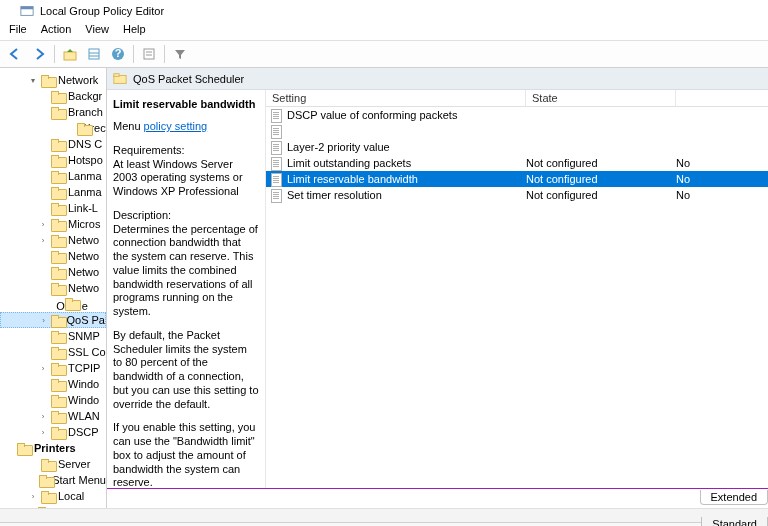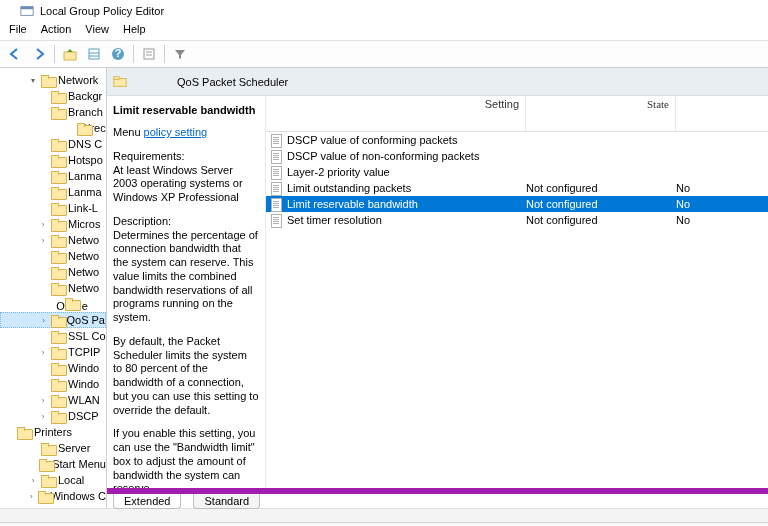--- a/index.html
+++ b/index.html
@@ -13,43 +13,43 @@
 .tsep { width: 1px; height: 18px; background: #d0d0d0; margin: 0 2px; }
 .body { display: flex; height: calc(100% - 22px - 18px - 28px - 18px); }
 .tree { width: 107px; overflow: hidden; border-right: 1px solid #d0d0d0; padding-top: 4px; }
 .tree-row { display: flex; align-items: center; height: 16px; white-space: nowrap; padding-left: 4px; cursor: default; }
 .tree-row.sel { background: #cde8ff; border: 1px dotted #7ab7e8; }
 .twist { width: 10px; height: 10px; display: flex; align-items: center; justify-content: center; color: #6a6a6a; font-size: 8px; }
 .folder { width: 14px; height: 11px; margin: 0 3px; position: relative; }
 .folder::before { content:""; position:absolute; left:0; top:2px; width:14px; height:9px; background:#ffe9a6; border:1px solid #d6b24a; border-radius:1px; }
 .folder::after { content:""; position:absolute; left:0; top:0; width:6px; height:3px; background:#ffe9a6; border:1px solid #d6b24a; border-bottom:none; border-radius:1px 1px 0 0; }
 .content { flex: 1; display: flex; flex-direction: column; }
-.content-title { height: 28px; background: #e9eef2; display: flex; align-items: center; padding: 0 6px; border-bottom: 1px solid #d7dde2; gap: 44px; }
+.content-title { height: 22px; background: #e9eef2; display: flex; align-items: center; padding: 0 6px; border-bottom: 1px solid #d7dde2; }
 .content-title .ct-icon { width:14px; height:14px; margin-right:6px; }
 .content-body { flex: 1; display: flex; overflow: hidden; }
 .desc-pane { width: 158px; padding: 8px 6px 6px 6px; overflow: hidden; }
 .desc-pane h4 { font-weight: bold; font-size: 11px; margin-bottom: 10px; }
 .desc-pane p { margin-bottom: 10px; line-height: 1.25; }
 .desc-pane a { color: #0066cc; text-decoration: underline; }
 .list-pane { flex: 1; display: flex; flex-direction: column; border-left: 1px solid #e8e8e8; }
-.list-head { display: flex; height: 36px; border-bottom: 1px solid #e0e0e0; background: #fff; text-align: right; }
+.list-head { display: flex; height: 17px; border-bottom: 1px solid #e0e0e0; background: #fff; }
 .list-head div { padding: 2px 6px; border-right: 1px solid #e8e8e8; color: #333; }
 .col-setting { flex: 0 0 260px; }
-.col-state { flex: 0 0 150px; font-family: Liberation Serif, serif; }
+.col-state { flex: 0 0 150px; }
 .col-comment { flex: 1; }
 .list-rows { flex:1; overflow:auto; }
 .lrow { display: flex; height: 16px; align-items: center; }
 .lrow.sel { background: #0078d7; color: #fff; }
 .lrow .c1 { flex: 0 0 260px; padding-left: 4px; display: flex; align-items: flex-start; }
 .lrow .c2 { flex: 0 0 150px; }
 .lrow .c3 { flex: 1; }
 .set-icon { width:13px; height:13px; margin-right:4px; position:relative; }
 .set-icon::before { content:""; position:absolute; left:1px; top:0; width:9px; height:12px; background:#fff; border:1px solid #b0b0b0; }
 .set-icon::after { content:""; position:absolute; left:3px; top:3px; width:6px; height:1px; background:#b0b0b0; box-shadow:0 2px 0 #b0b0b0,0 4px 0 #b0b0b0,0 6px 0 #b0b0b0; }
-.tabs { height: 20px; display:flex; align-items:flex-end; padding-left:6px; gap:12px; border-top:6px solid #a21caf; }
+.tabs { height: 20px; display:flex; align-items:flex-end; padding-left:6px; gap:12px; border-top:1px solid #a21caf;flex-direction:column; }
 .tab { padding: 1px 10px; border:1px solid #c0c0c0; border-top:none; background:#fff; position:relative; bottom:-1px; border-radius:0 0 4px 4px; }
 .tab.inactive { background:#f4f4f4; }
 .statusbar { height: 18px; border-top:1px solid #d0d0d0; display:flex; align-items:center; padding:0 6px; color:#333; background:#f8f8f8; }
 .hscroll { height: 14px; border-top:1px solid #e0e0e0; background:#f4f4f4; }
 </style>
 </head>
 <body>
 
 <div class="titlebar">
   <span class="app-icon">
@@ -193,20 +193,25 @@
         <span>Offline</span>
       </div>
       <div class="tree-row sel" style="padding-left: 38px;">
         <span class="twist">›</span>
         <span class="folder"></span>
         <span>QoS Pa</span>
       </div>
       <div class="tree-row" style="padding-left: 38px;">
         <span class="twist"></span>
         <span class="folder"></span>
+        <span>SNMP</span>
+      </div>
+      <div class="tree-row" style="padding-left: 38px;">
+        <span class="twist"></span>
+        <span class="folder"></span>
         <span>SSL Co</span>
       </div>
       <div class="tree-row" style="padding-left: 38px;">
         <span class="twist">›</span>
         <span class="folder"></span>
         <span>TCPIP</span>
       </div>
       <div class="tree-row" style="padding-left: 38px;">
         <span class="twist"></span>
         <span class="folder"></span>
@@ -220,21 +225,21 @@
       <div class="tree-row" style="padding-left: 38px;">
         <span class="twist">›</span>
         <span class="folder"></span>
         <span>WLAN</span>
       </div>
       <div class="tree-row" style="padding-left: 38px;">
         <span class="twist">›</span>
         <span class="folder"></span>
         <span>DSCP</span>
       </div>
-      <div class="tree-row" style="">
+      <div class="tree-row" style=" font-weight: bold;">
         <span class="twist"></span>
         <span class="folder"></span>
         <span>Printers</span>
       </div>
       <div class="tree-row" style="padding-left: 28px;">
         <span class="twist"></span>
         <span class="folder"></span>
         <span>Server</span>
       </div>
       <div class="tree-row" style="padding-left: 28px;">
@@ -281,21 +286,20 @@
               <div class="c1">
                 <span class="set-icon"></span>
                 <span>DSCP value of conforming packets</span>
               </div>
               <div class="c2"></div>
               <div class="c3"></div>
             </div>
             <div class="lrow">
               <div class="c1">
                 <span class="set-icon"></span>
-                <span>DSCP value of non-conforming packets</span>
               </div>
               <div class="c2"></div>
               <div class="c3"></div>
             </div>
             <div class="lrow">
               <div class="c1">
                 <span class="set-icon"></span>
                 <span>Layer-2 priority value</span>
               </div>
               <div class="c2"></div>

